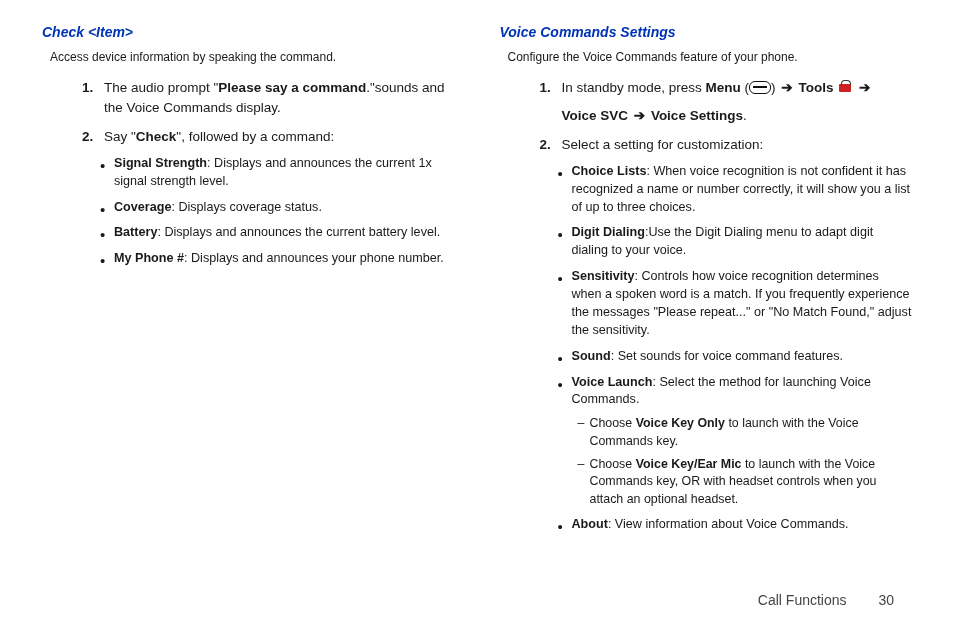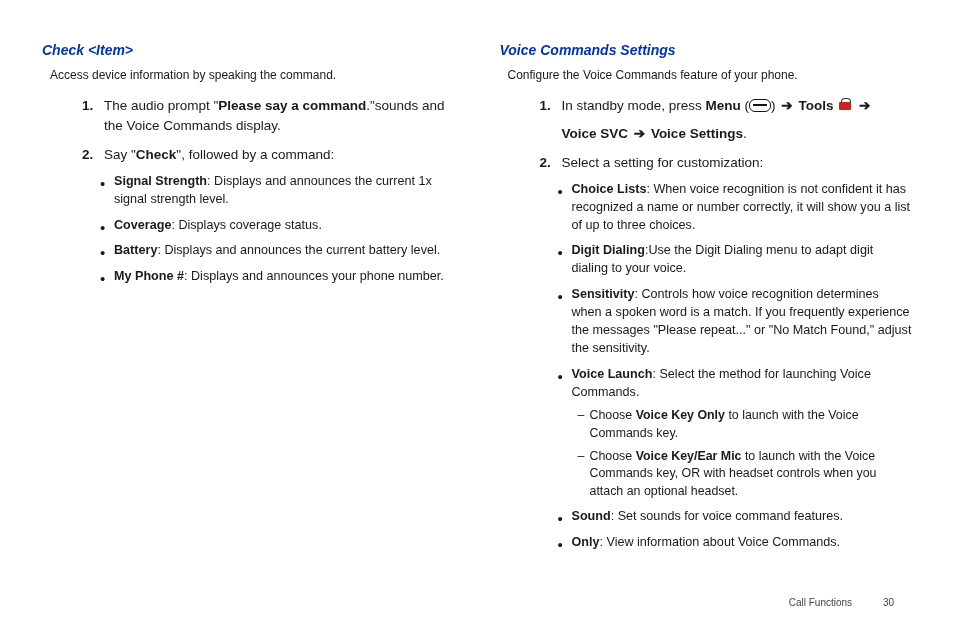--- a/index.html
+++ b/index.html
@@ -1,17 +1,17 @@
 <!DOCTYPE html>
 <html><head>
 <meta charset="utf-8">
 <style>
   html,body{margin:0;padding:0;width:954px;height:636px;background:#fff;
     font-family:Arial,Helvetica,sans-serif;color:#1a1a1a;}
-  .page{display:flex;padding:42px 42px 0 42px;gap:45px;}
+  .page{display:flex;padding:24px 42px 0 42px;gap:45px;}
   .col{width:420px;}
   .hdr{font-weight:bold;font-style:italic;color:#0033b5;font-size:14px;
     margin:0 0 10px 0;font-family:Arial,Helvetica,sans-serif;}
   .intro{font-size:12px;margin:0 0 14px 8px;}
   ol.num{list-style:none;margin:0;padding:0 0 0 40px;}
   ol.num>li{font-size:13.5px;line-height:1.5;margin-bottom:8px;
     position:relative;padding-left:22px;}
   ol.num>li .n{position:absolute;left:0;top:0;font-weight:bold;}
   .line{margin:0 0 8px 0;}
   ul.bul{list-style:none;margin:6px 0 12px -4px;padding:0;}
@@ -35,21 +35,21 @@
     position:relative;vertical-align:-2px;}
   .ic-menu::after{content:"";position:absolute;left:3px;right:3px;top:4px;
     height:1.5px;background:#111;}
   .ic-tools{width:16px;height:14px;vertical-align:-2px;position:relative;}
   .ic-tools::before{content:"";position:absolute;left:2px;top:4px;width:12px;
     height:8px;background:#c22;border-radius:1px;}
   .ic-tools::after{content:"";position:absolute;left:4px;top:0;width:8px;
     height:4px;border:1.5px solid #333;border-bottom:none;
     border-radius:4px 4px 0 0;}
   .arrow{font-weight:bold;display:inline-block;margin:0 2px;}
-  .footer{position:absolute;right:60px;bottom:28px;font-size:10px;
+  .footer{position:absolute;right:60px;bottom:28px;font-size:14px;
     color:#444;}
   .footer .pg{display:inline-block;margin-left:28px;}
 </style>
 </head>
 <body>
 
 <div class="page">
 
   <div class="col">
     <p class="hdr">Check &lt;Item&gt;</p>
@@ -96,29 +96,29 @@
           <b>Voice Settings</b>.
         </p>
       </li>
       <li>
         <span class="n">2.</span>
         <p class="line">Select a setting for customization:</p>
         <ul class="bul">
           <li><b>Choice Lists</b><span>: When voice recognition is not confident  it has recognized a name or number correctly, it will show you a list of up to three choices.</span></li>
           <li><b>Digit Dialing</b><span>:Use the Digit Dialing menu to adapt digit dialing to your voice.</span></li>
           <li><b>Sensitivity</b><span>: Controls how voice recognition determines when a spoken word is a match. If you frequently  experience the messages "Please repeat..." or "No Match Found," adjust the sensitivity.</span></li>
+          <li><b>Sound</b><span>: Set sounds for voice command features.</span></li>
           <li>
             <b>Voice Launch</b><span>: Select the method for launching Voice Commands.</span>
             <ul class="dash">
               <li><span>Choose </span><b>Voice Key Only</b><span> to launch with the Voice Commands key.</span></li>
               <li><span>Choose </span><b>Voice Key/Ear Mic</b><span> to launch with the Voice Commands key, OR with headset controls when you attach an optional headset.</span></li>
             </ul>
           </li>
-          <li><b>Sound</b><span>: Set sounds for voice command features.</span></li>
-          <li><b>Only</b><span>: View information about Voice Commands.</span></li>
+          <li><b>About</b><span>: View information about Voice Commands.</span></li>
         </ul>
       </li>
     </ol>
   </div>
 </div>
 
 <div class="footer">
   <span>Call Functions</span>
   <span class="pg">30</span>
 </div>

